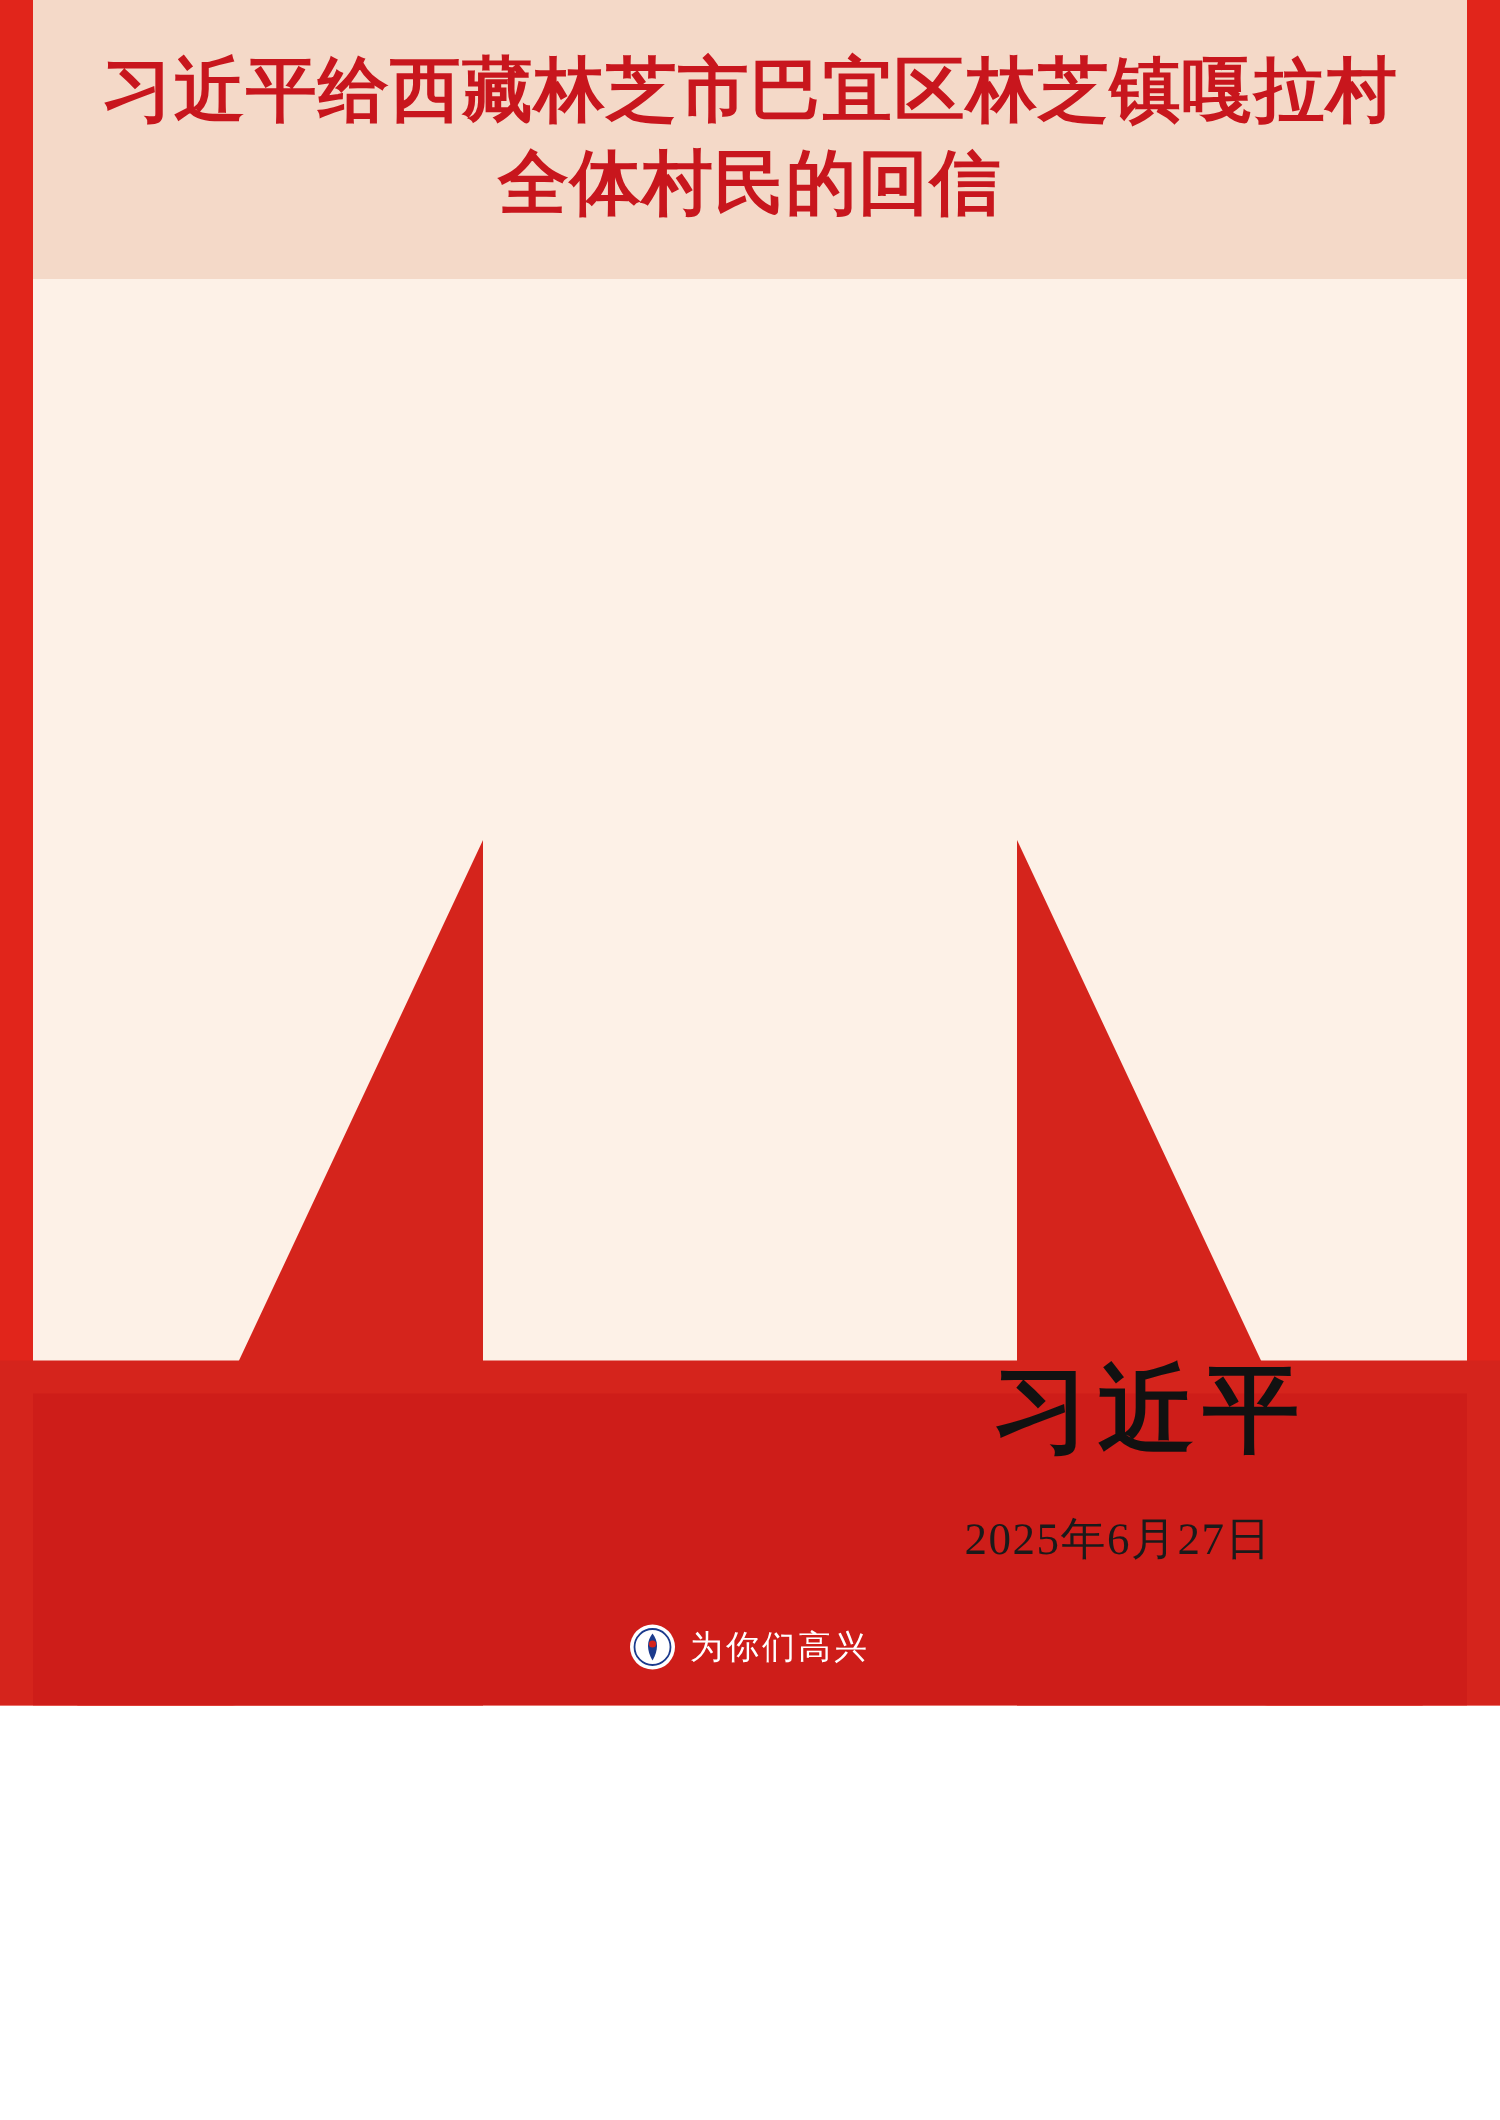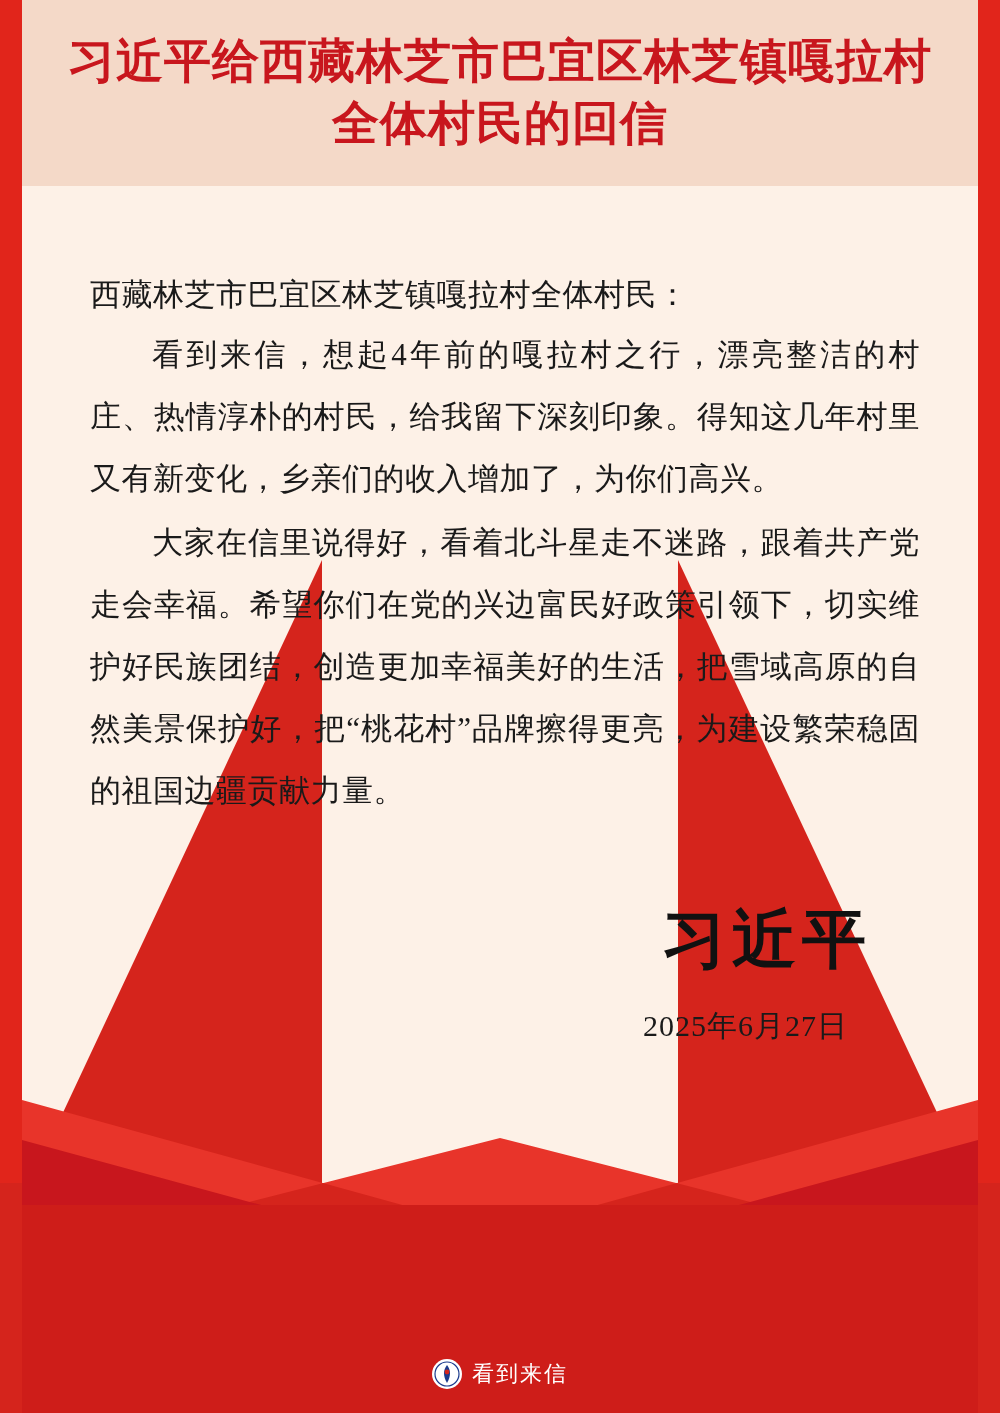--- a/index.html
+++ b/index.html
@@ -10,21 +10,21 @@
   body {
     width: 1000px;
     height: 1413px;
     font-family: "Liberation Serif", "DejaVu Serif", serif;
     overflow: hidden;
   }
 
   .poster {
     position: relative;
     width: 1000px;
-    height: 1413px;
+    height: 1137px;
     background: #fdf0e6;
     overflow: hidden;
   }
 
   
   .bg-red-base {
     position: absolute;
     left: 0; top: 0;
     width: 1000px; height: 1413px;
     background: #e1251b;
@@ -217,35 +217,30 @@
   <div class="bottom-red"></div>
   <div class="v-light"></div>
   <div class="v-dark"></div>
   <div class="bottom-inner-band"></div>
 
   <div class="title">
     <div>习近平给西藏林芝市巴宜区林芝镇嘎拉村</div>
     <div>全体村民的回信</div>
   </div>
 
-  <div class="letter">
-    <div class="salutation">西藏林芝市巴宜区林芝镇嘎拉村全体村民：</div>
-    <div class="para">看到来信，想起4年前的嘎拉村之行，漂亮整洁的村庄、热情淳朴的村民，给我留下深刻印象。得知这几年村里又有新变化，乡亲们的收入增加了，为你们高兴。</div>
-    <div class="para">大家在信里说得好，看着北斗星走不迷路，跟着共产党走会幸福。希望你们在党的兴边富民好政策引领下，切实维护好民族团结，创造更加幸福美好的生活，把雪域高原的自然美景保护好，把“桃花村”品牌擦得更亮，为建设繁荣稳固的祖国边疆贡献力量。</div>
-  </div>
 
   <div class="signature-block">
     <div class="signature">习近平</div>
     <div class="sign-date">2025年6月27日</div>
   </div>
 
   <div class="footer">
     <span class="footer-logo">
       <svg width="26" height="26" viewBox="0 0 26 26" aria-hidden="true">
         <circle cx="13" cy="13" r="12" fill="#ffffff" stroke="#1b3a8c" stroke-width="1.2"></circle>
         <path d="M13 4 C9 9, 9 15, 13 22 C17 15, 17 9, 13 4 Z" fill="#1b3a8c"></path>
         <circle cx="13" cy="11" r="2.4" fill="#d5241c"></circle>
       </svg>
     </span>
-    <span class="footer-text">看到来信</span>
+    <span class="footer-text">为你们高兴</span>
   </div>
 
 </div>
 
 </body></html>

